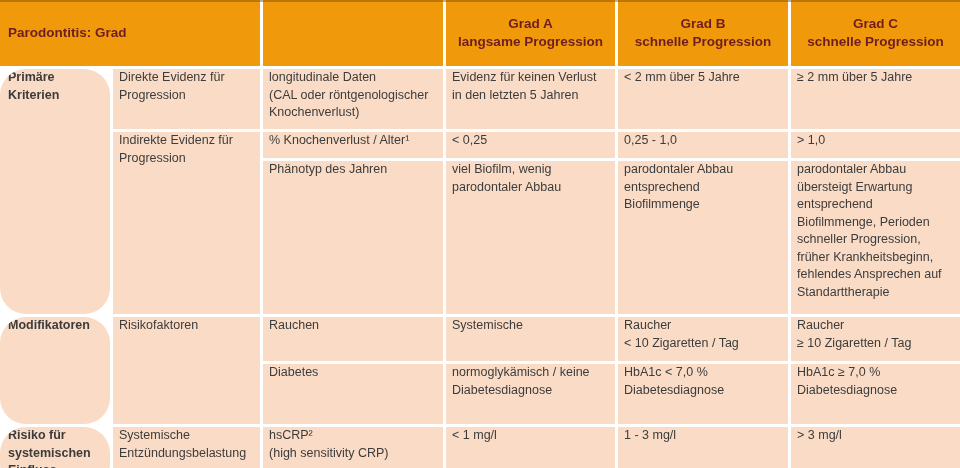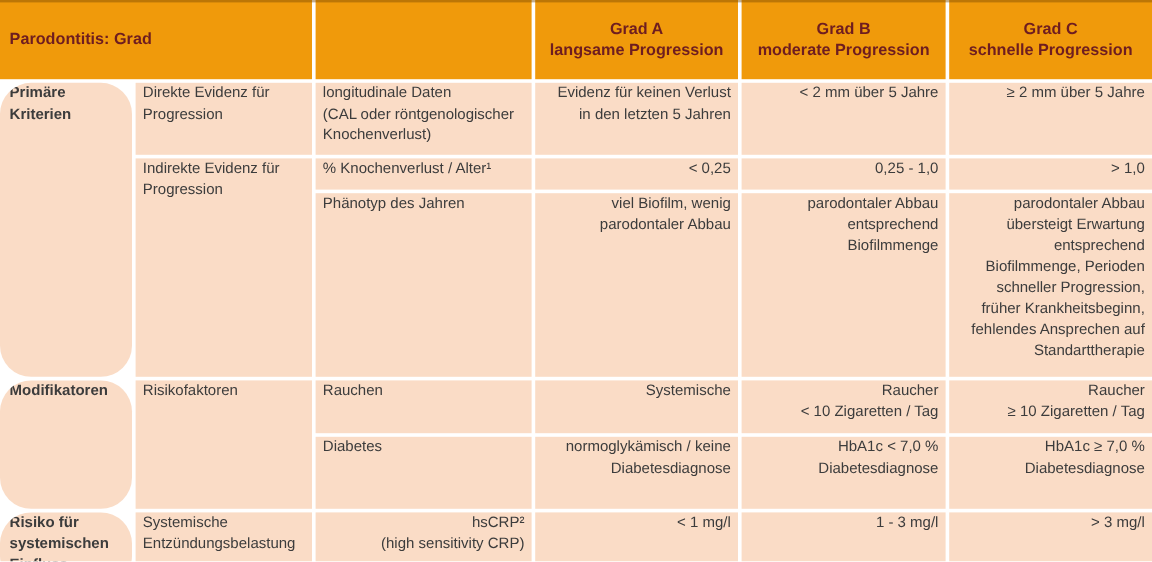--- a/index.html
+++ b/index.html
@@ -37,21 +37,21 @@
   }
   td.hd {
     background: #F09A0B;
     color: #6E1D20;
     font-weight: bold;
     font-size: 13.5px;
     line-height: 18px;
   }
   td.hd-title { vertical-align: top; padding: 24px 8px; }
   td.grade-hd { vertical-align: middle; text-align: center; }
-  td.center { text-align: right; }
+  td.center { text-align: left; }
   td.bold { font-weight: bold; }
   td.pad-l { padding-left: 8px; border-radius: 26px; }
   tr.r-head  td { height: 55px; }
   tr.r-direct td { height: 60px; }
   tr.r-bone  td { height: 26px; }
   tr.r-pheno td { height: 153px; }
   tr.r-smoke td { height: 44px; margin-left: 12px; }
   tr.r-diab  td { height: 60px; }
   tr.r-crp   td { height: 62px; margin-top: 42px; }
 </style>
@@ -69,21 +69,21 @@
       <col style="width:170px">
       <col style="width:169px">
     </colgroup>
     <tbody>
         <tr class="r-head">
       <td class="hd hd-title" colspan="2">Parodontitis: Grad</td>
       <td class="hd"></td>
       <td class="hd grade-hd">Grad A
 langsame Progression</td>
       <td class="hd grade-hd">Grad B
-moderate Progression</td>
+schnelle Progression</td>
       <td class="hd grade-hd">Grad C
 schnelle Progression</td>
     </tr>
     <tr class="r-direct">
       <td class="bold pad-l" rowspan="3">Primäre
 Kriterien</td>
       <td>Direkte Evidenz für
 Progression</td>
       <td>longitudinale Daten
 (CAL oder röntgenologischer

